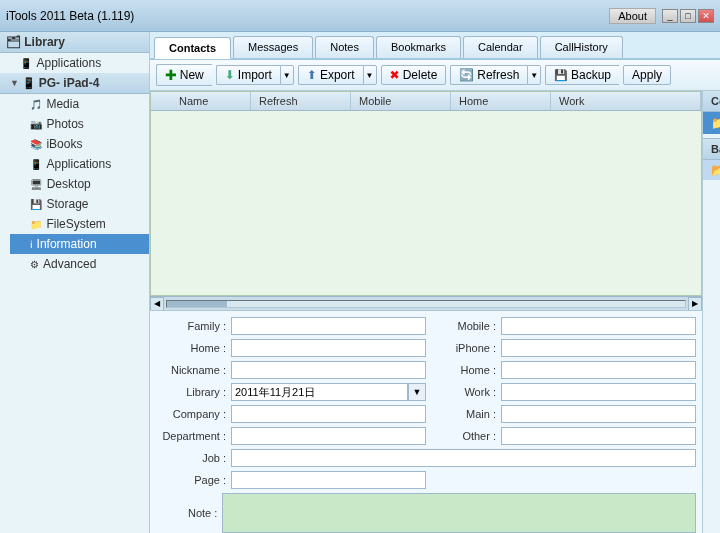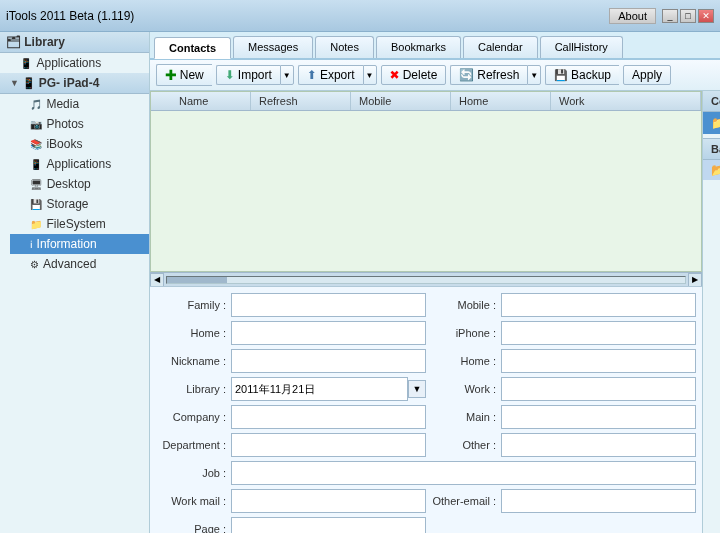--- a/index.html
+++ b/index.html
@@ -151,21 +151,21 @@
       background: #f0f8ff; border-top: 1px solid #b0c8d8; padding: 6px;
     }
     .form-row {
       display: flex; align-items: center; margin-bottom: 4px;
     }
     .form-col { display: flex; align-items: center; flex: 1; }
     .form-label {
       width: 75px; text-align: right; padding-right: 5px; font-size: 11px; color: #333;
     }
     .form-input {
-      flex: 1; height: 18px; border: 1px solid #a0b8cc; padding: 11px 3px;
+      flex: 1; height: 18px; border: 1px solid #a0b8cc; padding: 4px 3px;
       font-size: 11px; background: white;
     }
     .date-input { width: 90px; }
     .date-btn {
       width: 18px; height: 18px; border: 1px solid #a0b8cc; background: #e8f0f8;
       cursor: pointer; display: flex; align-items: center; justify-content: center; font-size: 9px;
     }
     .note-textarea {
       width: 100%; height: 40px; border: 1px solid #a0b8cc; background: #c8e8c8;
       resize: none; font-size: 11px; padding: 2px;
@@ -390,30 +390,20 @@
             </div>
           </div>
 
           <div class="form-row">
             <div class="form-col">
               <label class="form-label">Job :</label>
               <input class="form-input" type="text" style="">
             </div>
           </div>
 
-          <div class="form-row">
-            <div class="form-col">
-              <label class="form-label">Work mail :</label>
-              <input class="form-input" type="text" style="">
-            </div>
-            <div class="form-col">
-              <label class="form-label">Other-email :</label>
-              <input class="form-input" type="text" style="">
-            </div>
-          </div>
 
           <div class="form-row">
             <div class="form-col">
               <label class="form-label">Page :</label>
               <input class="form-input" type="text" style="">
             </div>
             <div class="form-col"></div>
           </div>
 
           <div class="form-row">

